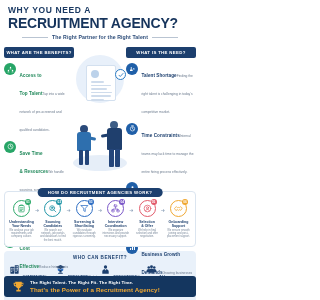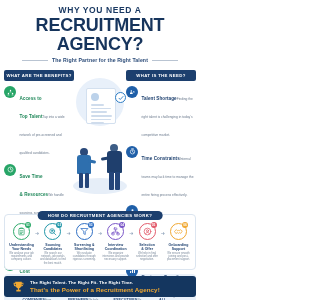--- a/index.html
+++ b/index.html
@@ -5,27 +5,27 @@
   * { box-sizing: border-box; margin: 0; padding: 0; }
   html, body {
     width: 200px; height: 300px;
     background: #ffffff;
     font-family: "Liberation Sans", sans-serif;
     overflow: hidden;
   }
   .page { position: relative; width: 200px; height: 300px; background: #ffffff; }
 
   
-  .header { padding: 6px 8px 3px; text-align: center; }
+  .header { padding: 6px 8px 3px; }
   .hdr-line1 {
     font-size: 8.5px; font-weight: bold; color: #1b3a63;
     letter-spacing: 0.6px; line-height: 1.1;
   }
   .hdr-line2 {
-    font-size: 18px; font-weight: bold; color: #16345c;
+    font-size: 14px; font-weight: bold; color: #16345c;
     letter-spacing: -0.2px; line-height: 1.05; margin-top: 1px;
   }
   .hdr-sub-wrap {
     display: flex; align-items: center; justify-content: center;
     gap: 4px; margin-top: 3px;
   }
   .hdr-rule { height: 1px; width: 26px; background: #b9c4d2; }
   .hdr-sub { font-size: 5.2px; font-weight: bold; color: #2b4b78; letter-spacing: 0.1px; }
 
   

